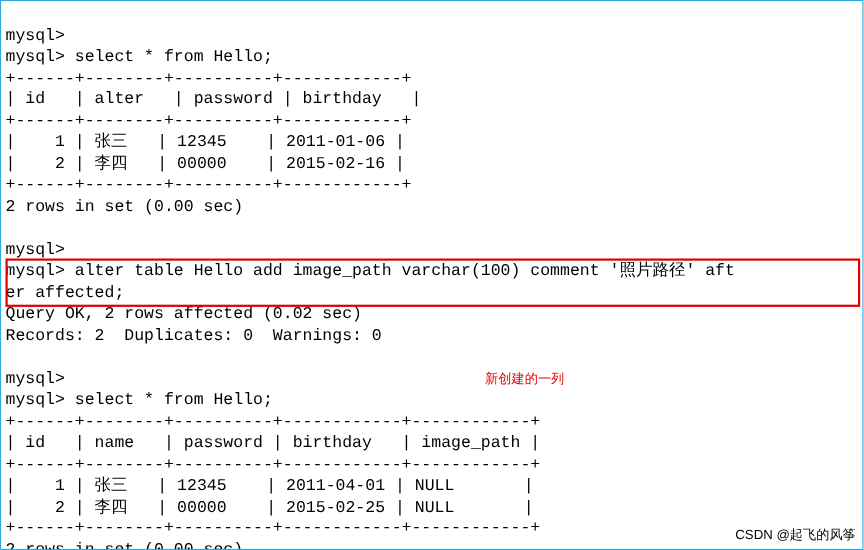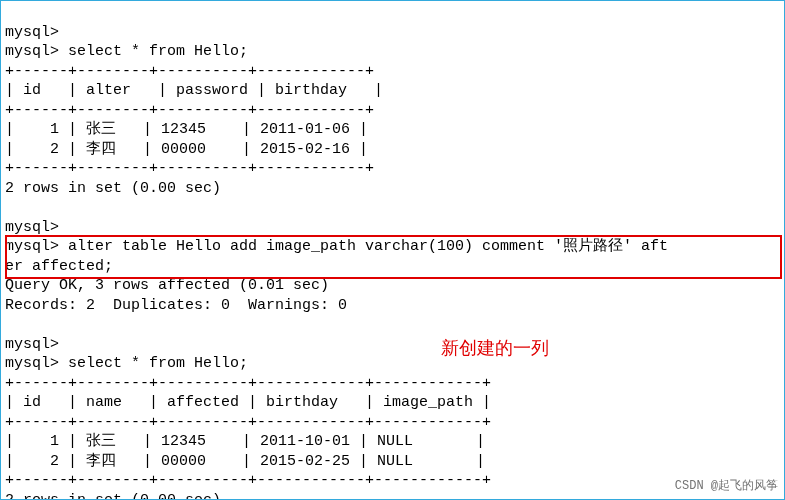--- a/index.html
+++ b/index.html
@@ -23,59 +23,59 @@
   }
   .highlight-box {
     position: absolute;
     border: 2px solid #e00000;
     pointer-events: none;
   }
   .annotation {
     position: absolute;
     color: #e00000;
     font-family: "SimSun", "Microsoft YaHei", sans-serif;
-    font-size: 18px;
+    font-size: 12px;
     font-weight: normal;
   }
   .watermark {
     position: absolute;
     right: 6px;
     bottom: 4px;
     font-size: 12px;
-    color: #737373;
-    font-family: Liberation Mono, monospace;
+    color: #000000;
+    font-family: Liberation Sans, sans-serif;
     text-align: center;
   }
 </style>
 </head>
 <body>
 
 <div class="terminal">
 <span>mysql&gt;</span>
 <span>mysql&gt; select * from Hello;</span>
 <span>+------+--------+----------+------------+</span>
 <span>| id   | alter   | password | birthday   |</span>
 <span>+------+--------+----------+------------+</span>
 <span>|    1 | 张三   | 12345    | 2011-01-06 |</span>
 <span>|    2 | 李四   | 00000    | 2015-02-16 |</span>
 <span>+------+--------+----------+------------+</span>
 <span>2 rows in set (0.00 sec)</span>
 
 <span>mysql&gt;</span>
 <span>mysql&gt; alter table Hello add image_path varchar(100) comment '照片路径' aft</span>
 <span>er affected;</span>
-<span>Query OK, 3 rows affected (0.01 sec)</span>
+<span>Query OK, 2 rows affected (0.02 sec)</span>
 <span>Records: 2  Duplicates: 0  Warnings: 0</span>
 
 <span>mysql&gt;</span>
 <span>mysql&gt; select * from Hello;</span>
 <span>+------+--------+----------+------------+------------+</span>
-<span>| id   | name   | affected | birthday   | image_path |</span>
+<span>| id   | name   | password | birthday   | image_path |</span>
 <span>+------+--------+----------+------------+------------+</span>
-<span>|    1 | 张三   | 12345    | 2011-10-01 | NULL       |</span>
+<span>|    1 | 张三   | 12345    | 2011-04-01 | NULL       |</span>
 <span>|    2 | 李四   | 00000    | 2015-02-25 | NULL       |</span>
 <span>+------+--------+----------+------------+------------+</span>
 <span>2 rows in set (0.00 sec)</span>
 </div>
 
 <div class="highlight-box" style="left:4px; top:234px; width:773px; height:40px;"></div>
 
 <div class="annotation" style="left:440px; top:336px;">新创建的一列</div>
 
 <div class="watermark">CSDN @起飞的风筝</div>

